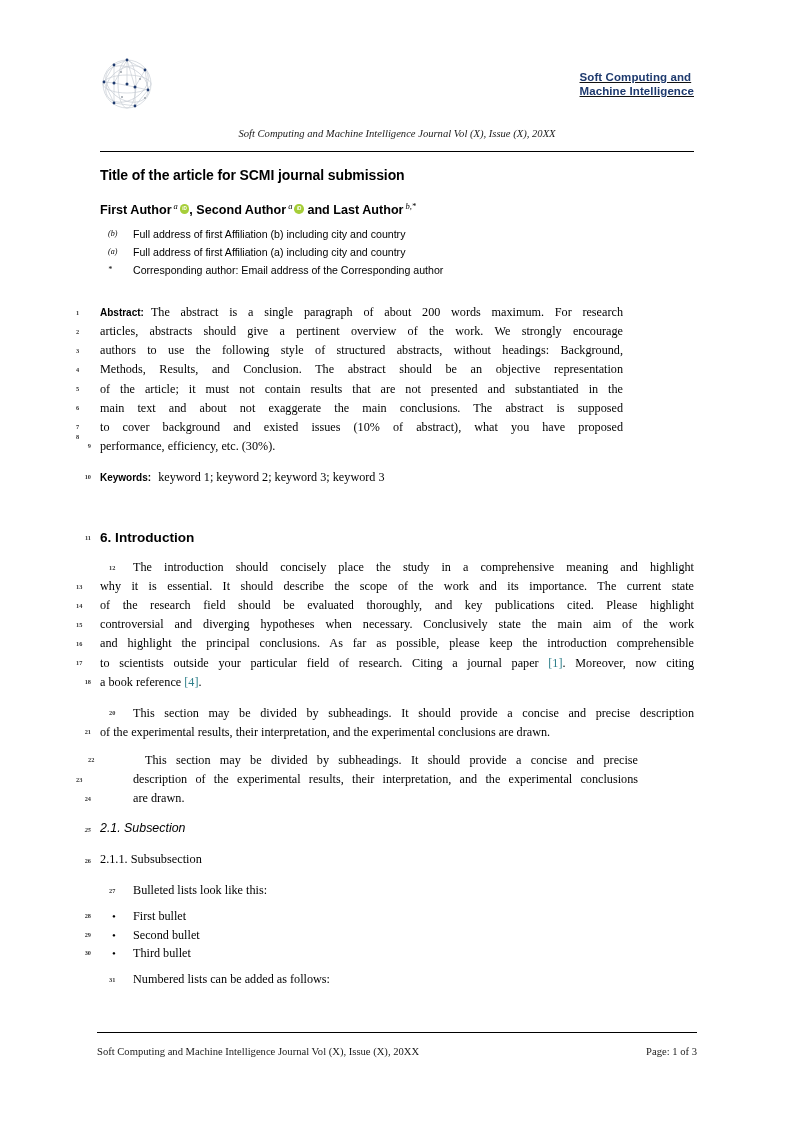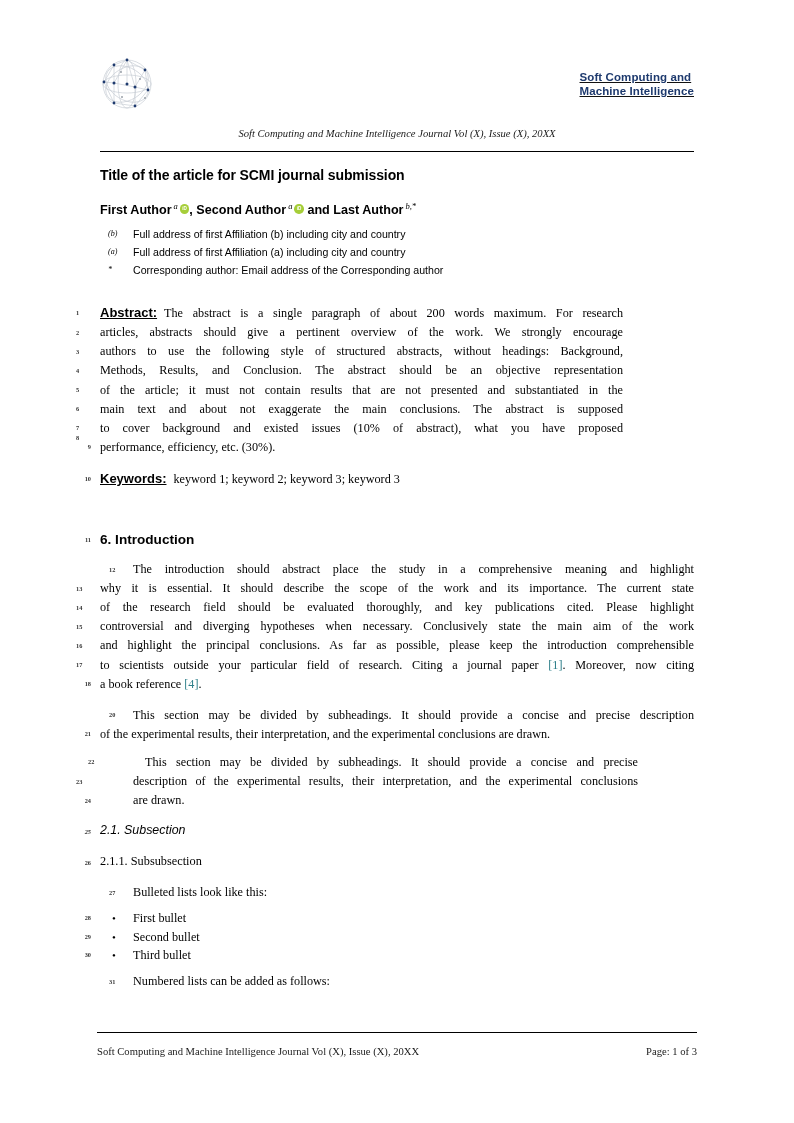--- a/index.html
+++ b/index.html
@@ -30,21 +30,21 @@
   .affils { margin-top: 7px; }
   .aff-row { line-height: 17px; font-family: "Liberation Sans", sans-serif; font-size: 10.6px; color: #000; }
   .aff-label { display: inline-block; width: 33px; padding-left: 8px; box-sizing: border-box; font-family: "Liberation Serif", serif; font-style: italic; font-size: 8px; vertical-align: 2px; }
 
   
   .row { position: relative; line-height: 19.1px; font-size: 12.2px; color: #000; }
   .no { position: absolute; left: -24px; width: 15px; text-align: right; top: 50%; transform: translateY(-50%); font-family: "Liberation Serif", serif; font-weight: bold; font-size: 6.3px; color: #333; }
   .jl { text-align: justify; text-align-last: justify; }
   .ind33 { text-indent: 33px; }
   .ind12 { text-indent: 12px; }
-  .lab { font-family: "Liberation Sans", sans-serif; font-weight: bold; font-size: 13px; margin-right: 7px; text-decoration: underline; }
+  .lab { font-family: "Liberation Sans", sans-serif; font-weight: bold; font-size: 10px; margin-right: 7px; }
   .cite { color: #2e7f8a; }
 
   .abstract { margin-top: 24px; width: 523px; }
   .keywords { margin-top: 12px; }
 
   .h-row { font-family: "Liberation Sans", sans-serif; font-weight: bold; font-size: 13.6px; line-height: 18px; }
   .intro-h { margin-top: 42px; }
   .intro-p { margin-top: 11px; }
   .results-h { margin-top: 16px; }
   .para1 { margin-top: 12px; }
@@ -139,21 +139,21 @@
       <div class="row jl"><span class="no">7</span><span>to cover background and existed issues (10% of abstract), what you have proposed</span></div>
       <div class="row jl"><span class="no">8</span></div>
       <div class="row"><span class="no">9</span><span>performance, efficiency, etc. (30%).</span></div>
     </div>
 
     <div class="row keywords"><span class="no">10</span><span class="lab">Keywords:</span><span>keyword 1; keyword 2; keyword 3; keyword 3</span></div>
 
     <div class="row h-row intro-h"><span class="no">11</span><span>6. Introduction</span></div>
 
     <div class="intro-p">
-      <div class="row jl ind33"><span class="no">12</span><span>The introduction should abstract place the study in a comprehensive meaning and highlight</span></div>
+      <div class="row jl ind33"><span class="no">12</span><span>The introduction should concisely place the study in a comprehensive meaning and highlight</span></div>
       <div class="row jl"><span class="no">13</span><span>why it is essential. It should describe the scope of the work and its importance. The current state</span></div>
       <div class="row jl"><span class="no">14</span><span>of the research field should be evaluated thoroughly, and key publications cited. Please highlight</span></div>
       <div class="row jl"><span class="no">15</span><span>controversial and diverging hypotheses when necessary. Conclusively state the main aim of the work</span></div>
       <div class="row jl"><span class="no">16</span><span>and highlight the principal conclusions. As far as possible, please keep the introduction comprehensible</span></div>
       <div class="row jl"><span class="no">17</span><span>to scientists outside your particular field of research. Citing a journal paper </span><span class="cite">[1]</span><span>. Moreover, now citing</span></div>
       <div class="row"><span class="no">18</span><span>a book reference </span><span class="cite">[4]</span><span>.</span></div>
     </div>
 
 
     <div class="para1">

